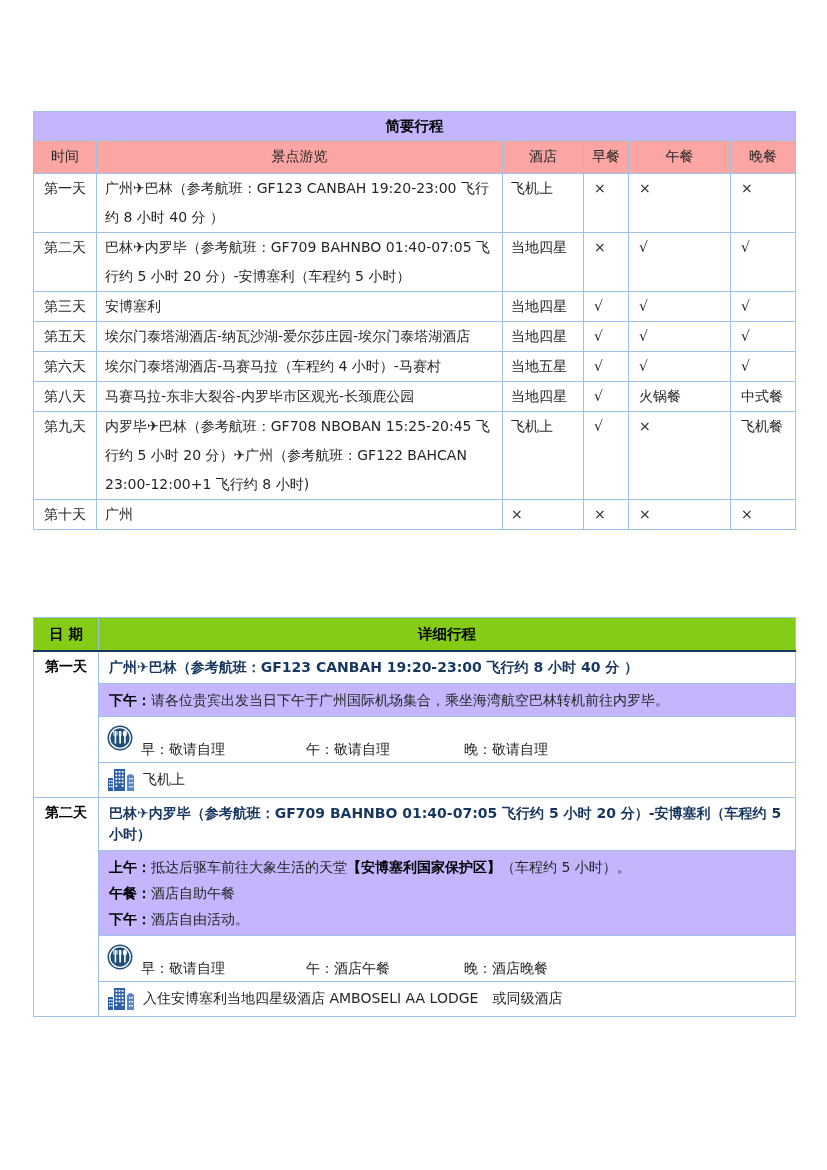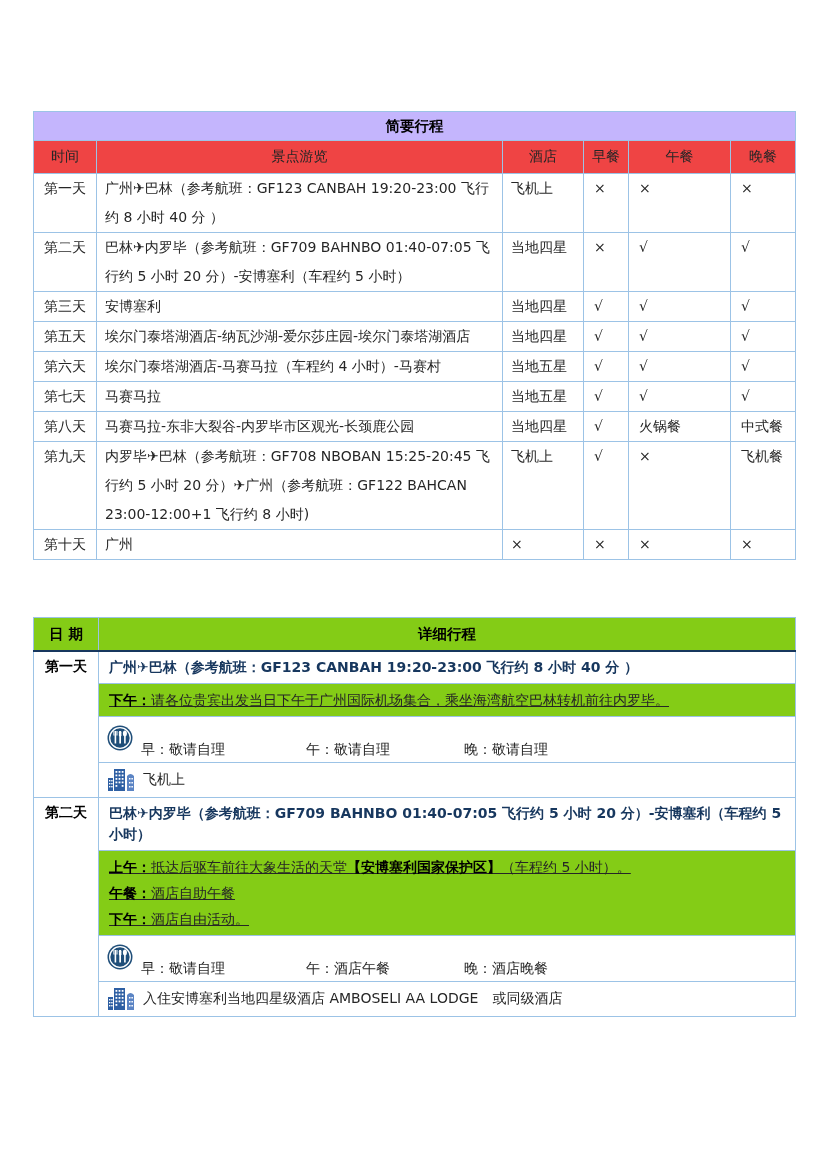--- a/index.html
+++ b/index.html
@@ -13,21 +13,21 @@
   #brief-table{top:111px;}
   #detail-table{top:617px;}
 
   
   .tbl-title-bar{
     background:#c4b5fd;color:#000;font-weight:bold;text-align:center;
     height:26px;font-size:14.5px;border-bottom:2px solid #17375E;
   }
   #brief-table th,#brief-table td{border:1px solid #9CC3E6;}
   #brief-table .col-head th{
-    height:30px;font-weight:normal;text-align:center;background:#ef4444;
+    height:30px;font-weight:normal;text-align:center;background:#fca5a5;
     font-size:14px;color:#262626;
   }
   #brief-table td{
     padding:0 8px;line-height:29px;vertical-align:top;background:#fff;
   }
   #brief-table td.day{ text-align:center;padding:0 2px;}
   #brief-table td.mark{ padding:0 10px;}
 
   
   #detail-table th,#detail-table td{border:1px solid #9CC3E6;}
@@ -35,21 +35,21 @@
     background:#84cc16;color:#000;font-weight:bold;height:30px;text-align:center;
     font-size:14.5px;border-bottom:2px solid #17375E;border-left:1px solid #17375E;
   }
   .day-cell{
     text-align:center;vertical-align:top;font-weight:bold;color:#000;
     padding-top:6px;background:#fff;
   }
   .title-cell{
     font-weight:bold;color:#17375E;padding:5px 10px;line-height:21px;background:#fff;
   }
-  .para-cell{padding:3px 10px;background:#84cc16;text-decoration:underline;}
+  .para-cell{padding:3px 10px;background:#c4b5fd;}
   .para{line-height:26px;}
   .para b{color:#000;}
   .meal-cell,.hotel-cell{padding:3px 8px;background:#fff;}
   .icon-line{display:flex;align-items:center;}
   .icon-line svg{flex:0 0 auto;margin-right:8px;}
   .meal-group{display:inline-block;margin-top:21px;}
   .meal-group.g1{width:165px;}
   .meal-group.g2{width:158px;}
 </style>
 </head>
@@ -106,28 +106,20 @@
       <td class="day">第五天</td>
       <td>埃尔门泰塔湖酒店-纳瓦沙湖-爱尔莎庄园-埃尔门泰塔湖酒店</td>
       <td>当地四星</td>
       <td class="mark">√</td>
       <td class="mark">√</td>
       <td class="mark">√</td>
     </tr>
     <tr>
       <td class="day">第六天</td>
       <td>埃尔门泰塔湖酒店-马赛马拉（车程约 4 小时）-马赛村</td>
-      <td>当地五星</td>
-      <td class="mark">√</td>
-      <td class="mark">√</td>
-      <td class="mark">√</td>
-    </tr>
-    <tr>
-      <td class="day">第七天</td>
-      <td>马赛马拉</td>
       <td>当地五星</td>
       <td class="mark">√</td>
       <td class="mark">√</td>
       <td class="mark">√</td>
     </tr>
     <tr>
       <td class="day">第八天</td>
       <td>马赛马拉-东非大裂谷-内罗毕市区观光-长颈鹿公园</td>
       <td>当地四星</td>
       <td class="mark">√</td>

